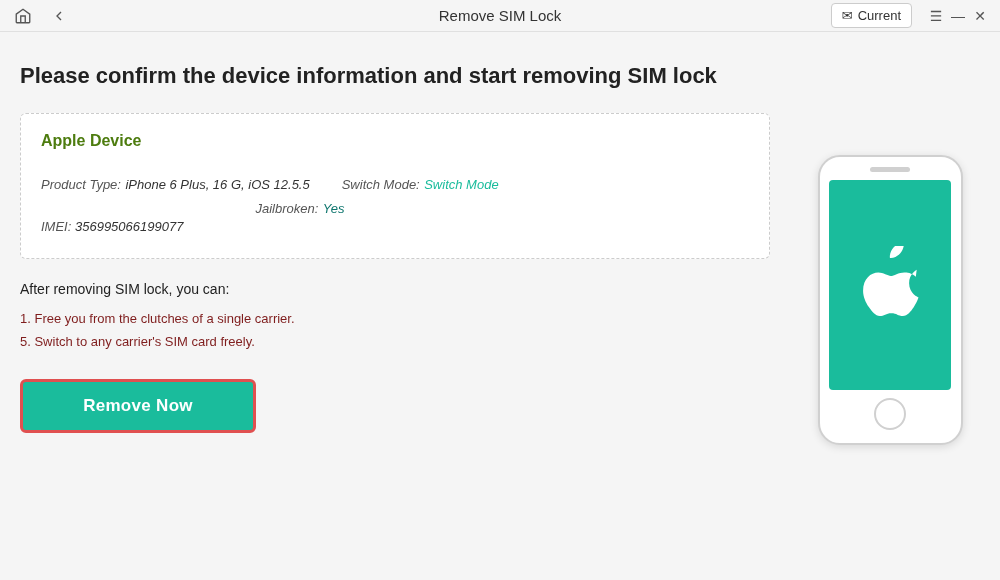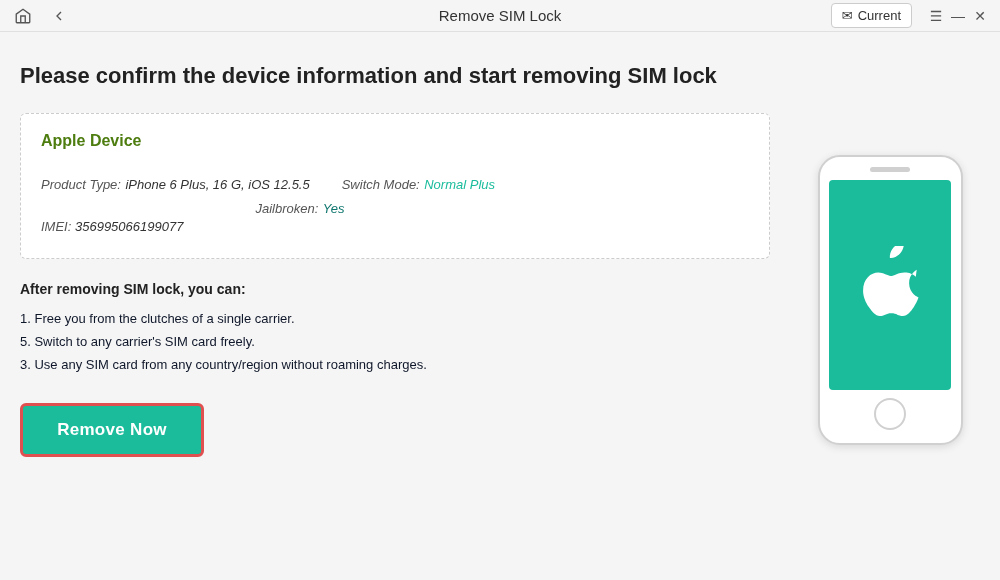--- a/index.html
+++ b/index.html
@@ -129,39 +129,39 @@
     .imei-row {
       font-size: 13px;
       color: #555;
       margin-top: 20px;
     }
     .after-section {
       margin-bottom: 16px;
     }
     .after-title {
       font-size: 14px;
-      font-weight: bold;
+      font-weight: normal;
       color: #222;
       margin-bottom: 10px;
     }
     .after-list {
       list-style: none;
     }
     .after-list li {
       font-size: 13px;
-      color: #0f172a;
+      color: #7f1d1d;
       line-height: 1.8;
     }
     .remove-btn {
       background: #1abc9c;
       color: white;
       border: 3px solid #e05050;
       border-radius: 6px;
       padding: 14px 0;
-      width: 184px;
+      width: 236px;
       font-size: 17px;
       font-weight: 600;
       cursor: pointer;
       letter-spacing: 0.3px;
       margin-top: 10px;
     }
     
     .right-panel {
       width: 180px;
       display: flex;
@@ -249,42 +249,41 @@
     
     <div class="device-card">
       <div class="device-name">Apple Device</div>
       <div class="device-info-row">
         <div>
           <span class="device-info-label">Product Type:</span>
           <span class="device-info-value">iPhone 6 Plus, 16 G, iOS 12.5.5</span>
         </div>
         <div>
           <span class="device-info-label">Switch Mode:</span>
-          <span class="device-info-value teal">Normal Plus</span>
+          <span class="device-info-value teal">Switch Mode</span>
         </div>
       </div>
       <div class="device-info-row">
         <div class="imei-row">
           <span class="device-info-label">IMEI:</span>
           <span class="device-info-value">356995066199077</span>
         </div>
         <div style="margin-left:40px;">
           <span class="device-info-label">Jailbroken:</span>
           <span class="device-info-value green">Yes</span>
         </div>
       </div>
     </div>
 
     
     <div class="after-section">
       <div class="after-title">After removing SIM lock, you can:</div>
       <ul class="after-list">
         <li class="list-item">1. Free you from the clutches of a single carrier.</li>
         <li class="list-item">5. Switch to any carrier's SIM card freely.</li>
-        <li class="list-item">3. Use any SIM card from any country/region without roaming charges.</li>
       </ul>
     </div>
 
     
     <button class="remove-btn">Remove Now</button>
   </div>
 
   <div class="right-panel">
     <div class="phone-frame">
       <div class="phone-speaker"></div>

